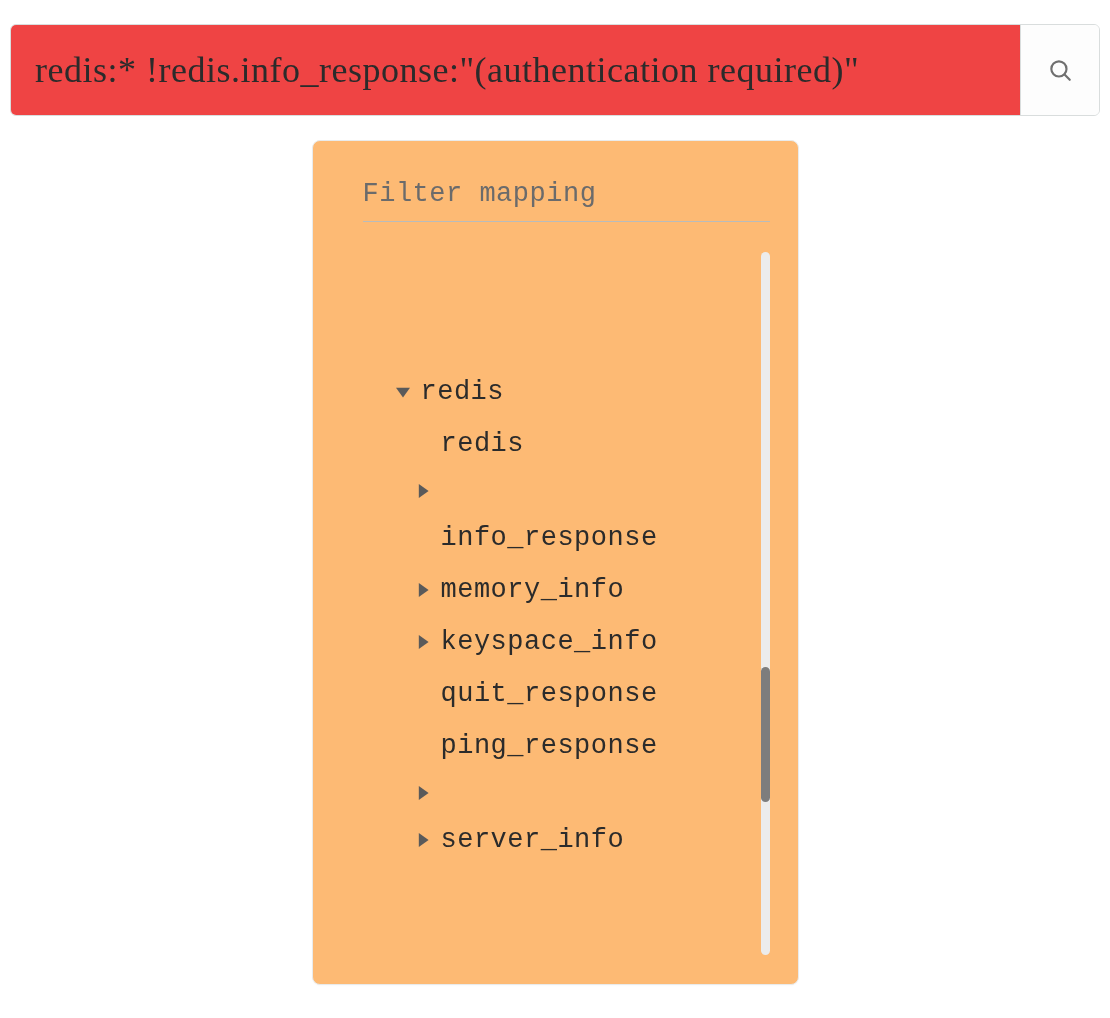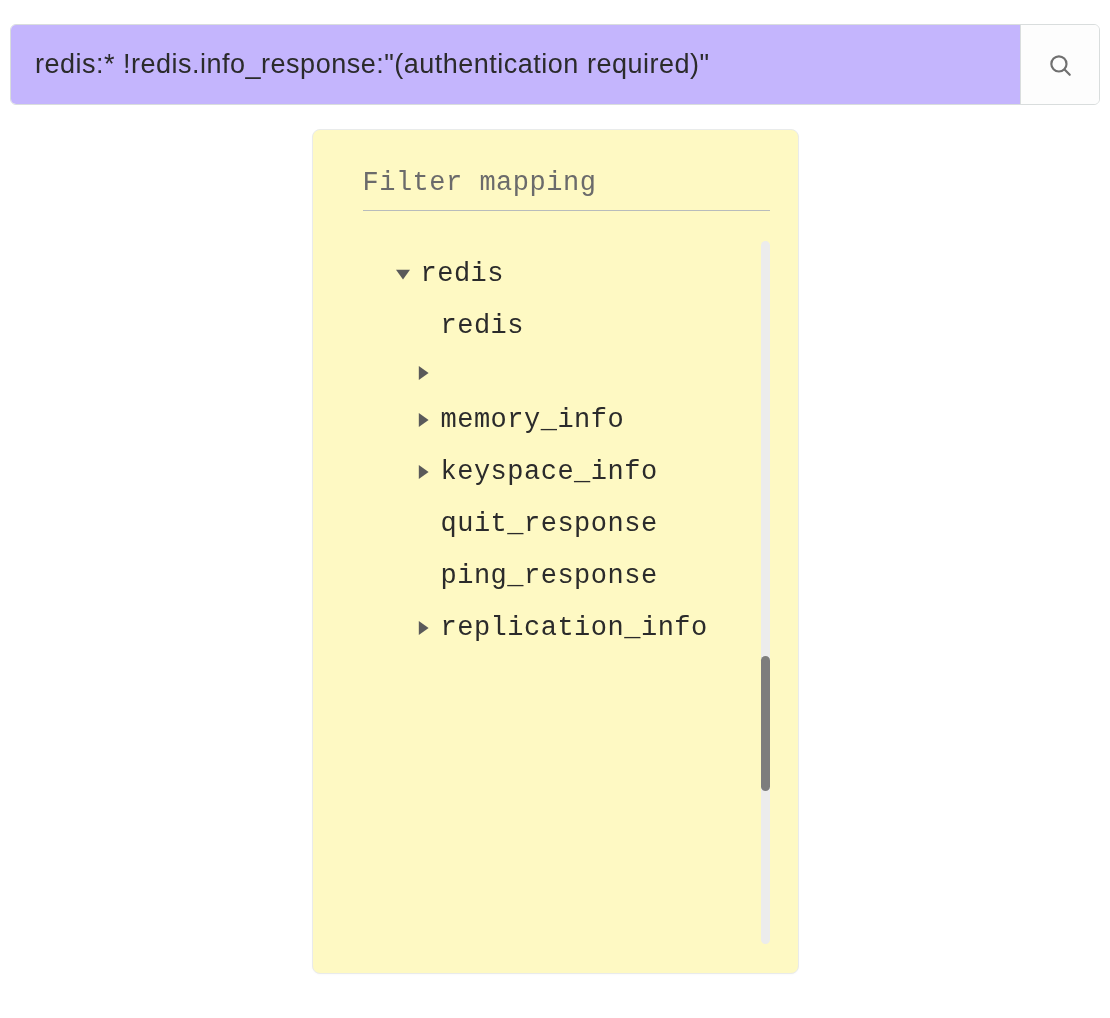--- a/index.html
+++ b/index.html
@@ -19,64 +19,65 @@
       border: 1px solid #d9dddd;
       border-radius: 6px;
       overflow: hidden;
       width: 100%;
     }
     .search-input {
       flex: 1;
       border: none;
       outline: none;
       padding: 24px 24px;
-      font-family: Liberation Sans, sans-serif;
-      font-size: 27px;
+      font-family: Liberation Serif, serif;
+      font-size: 36px;
       color: #2b2b2b;
-      background: #c4b5fd;
+      background: #ef4444;
       letter-spacing: 0.5px;
     }
     .search-button {
       width: 79px;
       border: none;
       border-left: 1px solid #d9dddd;
       background: #fdfdfd;
       display: flex;
       align-items: center;
       justify-content: center;
       cursor: pointer;
     }
     .search-button svg {
       width: 26px;
       height: 26px;
       stroke: #707070;
     }
     .panel {
       width: 487px;
       margin: 24px auto 0 auto;
-      background: #fef9c3;
+      background: #fdba74;
       border: 1px solid #e9ebeb;
       border-radius: 8px;
       padding: 38px 28px 0 50px;
       box-shadow: 0 1px 2px rgba(0,0,0,0.02);
     }
     .panel-title {
       font-size: 27px;
       color: #6b6b6b;
       font-weight: 400;
       padding-bottom: 12px;
       border-bottom: 1px solid #b8bcbc;
       margin-right: 0px;
       letter-spacing: 0.5px;
     }
     .tree-wrapper {
       position: relative;
       display: flex;
       margin-top: 30px;
       height: 732px;
+      align-items: center;
     }
     .tree {
       flex: 1;
       padding-top: 18px;
       padding-left: 30px;
     }
     .tree-node {
       display: flex;
       align-items: center;
       margin-bottom: 22px;
@@ -168,20 +169,28 @@
       <div class="tree-node child">
         <span class="caret">
           <svg viewBox="0 0 10 10">
               <polygon points="2,0 9,5 2,10"></polygon>
             </svg>
         </span>
       </div>
 
 
 
+      <div class="tree-node child">
+        <span class="caret blank">
+          <svg viewBox="0 0 10 10">
+              <polygon points="2,0 9,5 2,10"></polygon>
+            </svg>
+        </span>
+        <span class="label-text">info_response</span>
+      </div>
 
       <div class="tree-node child">
         <span class="caret">
           <svg viewBox="0 0 10 10">
               <polygon points="2,0 9,5 2,10"></polygon>
             </svg>
         </span>
         <span class="label-text">memory_info</span>
       </div>
 
@@ -212,23 +221,30 @@
         </span>
         <span class="label-text">ping_response</span>
       </div>
 
       <div class="tree-node child">
         <span class="caret">
           <svg viewBox="0 0 10 10">
               <polygon points="2,0 9,5 2,10"></polygon>
             </svg>
         </span>
-        <span class="label-text">replication_info</span>
-      </div>
-
+      </div>
+
+      <div class="tree-node child">
+        <span class="caret">
+          <svg viewBox="0 0 10 10">
+              <polygon points="2,0 9,5 2,10"></polygon>
+            </svg>
+        </span>
+        <span class="label-text">server_info</span>
+      </div>
 
     </div>
 
     <div class="scroll-track">
       <div class="scroll-thumb"></div>
     </div>
   </div>
 </div>
 
 </body></html>

